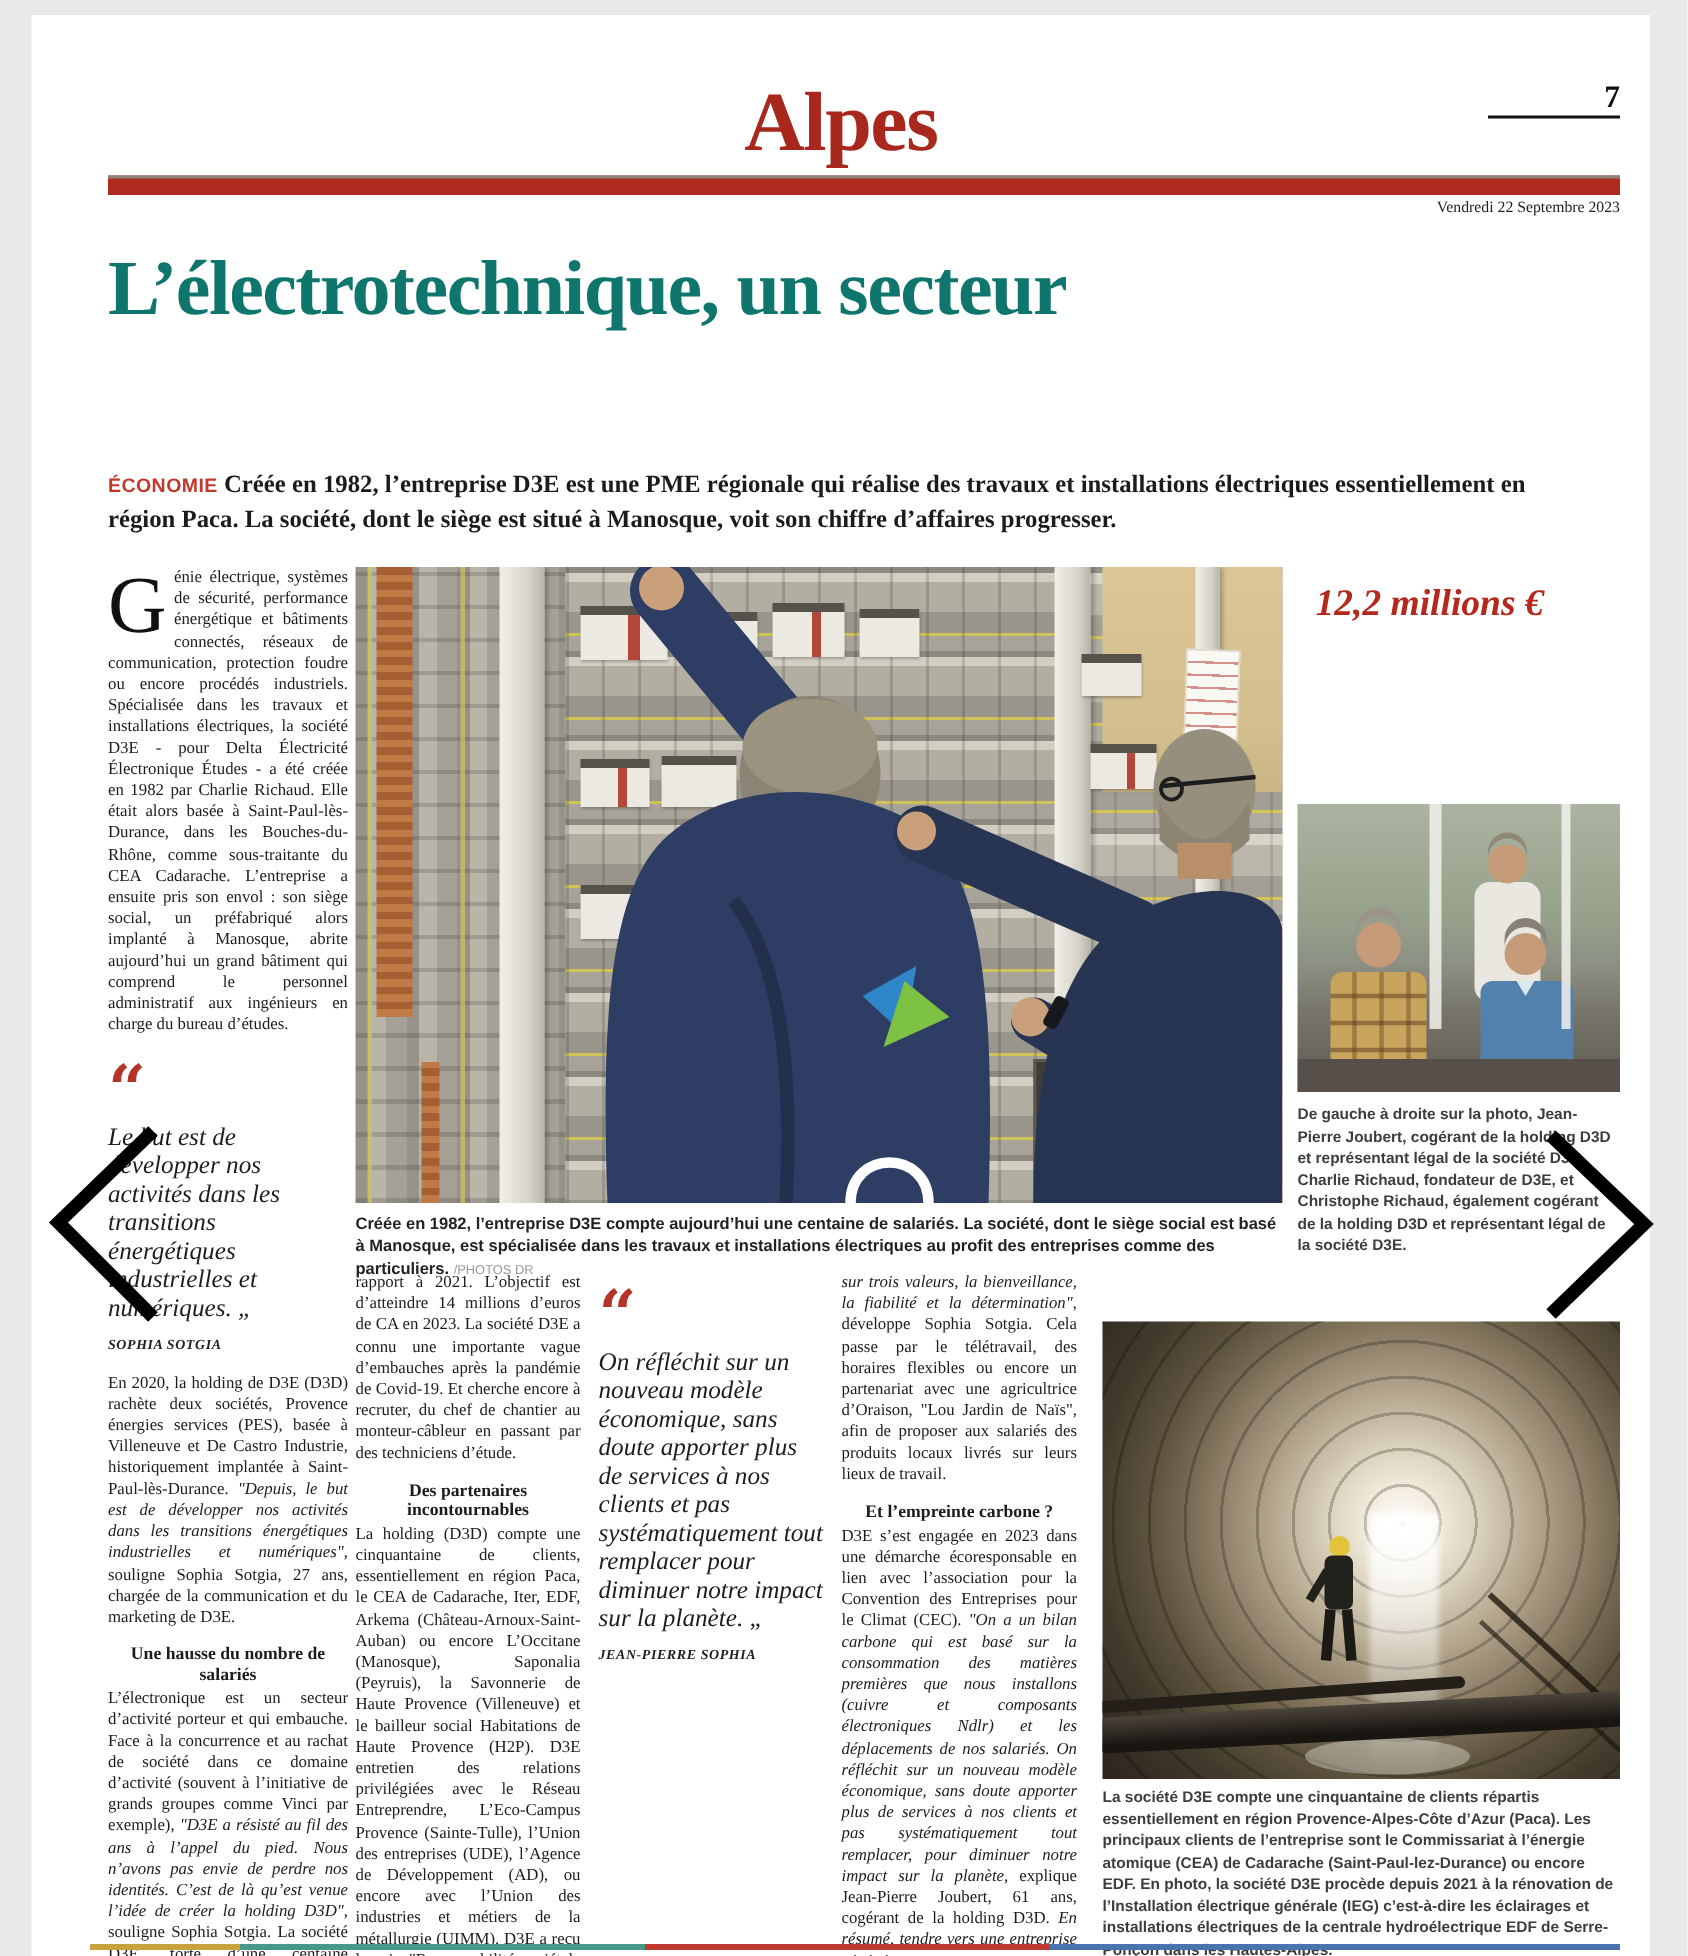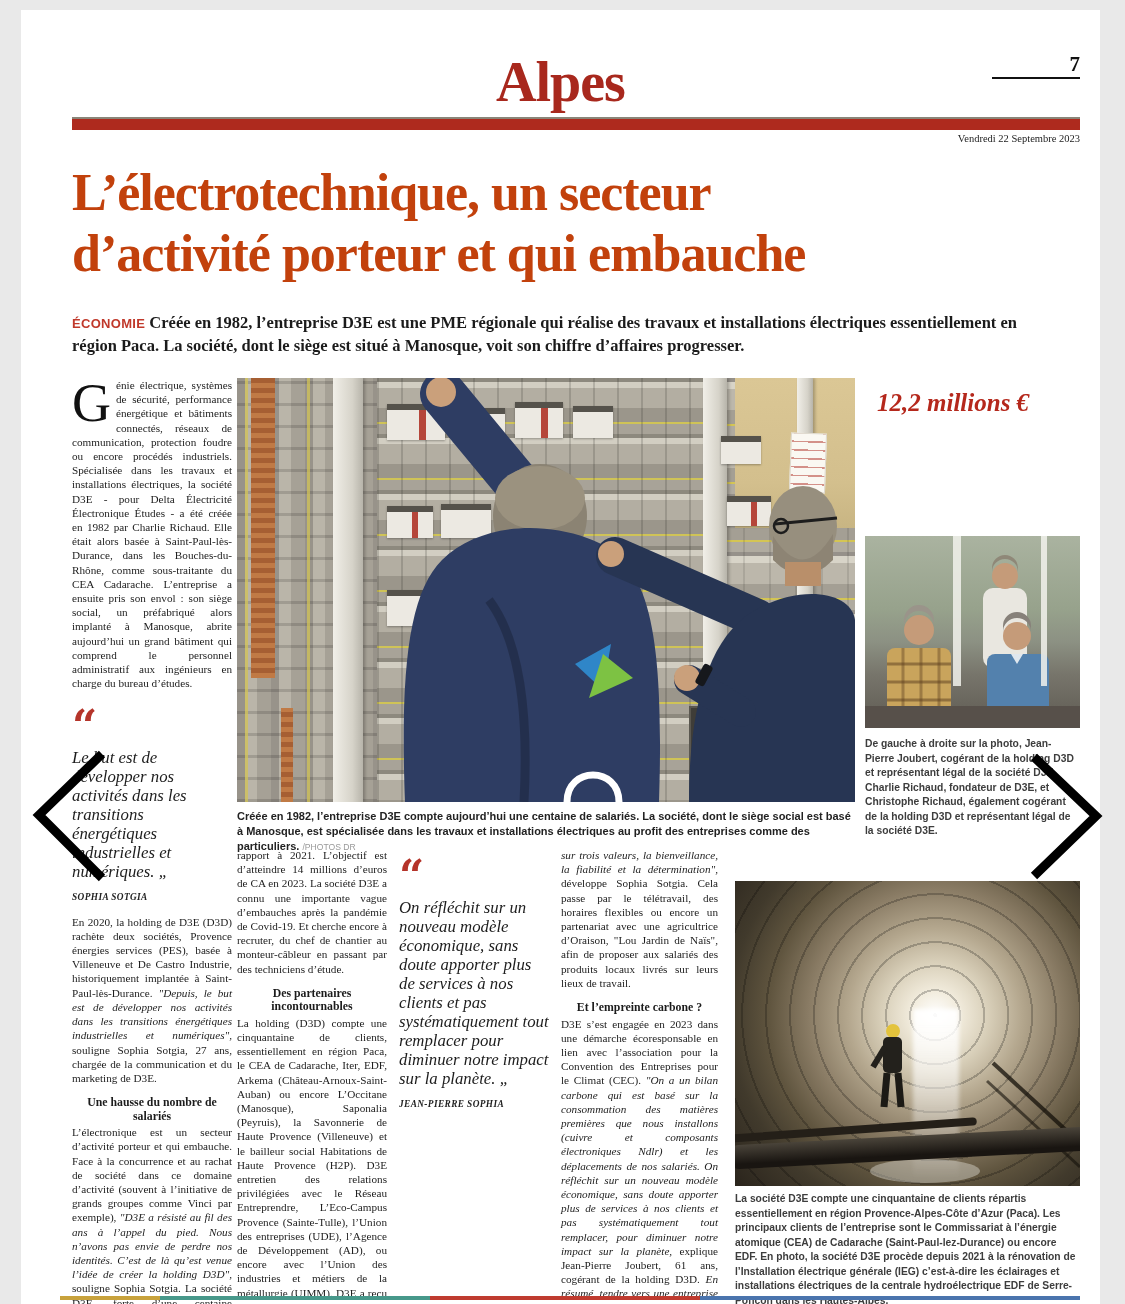--- a/index.html
+++ b/index.html
@@ -13,21 +13,21 @@
             color:#a8281d;letter-spacing:-1px;}
   .pageinfo{position:absolute;right:20px;top:44px;text-align:right;color:#111;}
   .pageinfo .num{font-size:21px;font-weight:bold;line-height:20px;}
   .pageinfo .rule{width:88px;height:2px;background:#111;margin:3px 0 3px auto;}
   .pageinfo .paper{font-size:13px;font-weight:normal;line-height:14px;margin-top:39px;}
   .pageinfo .date{font-size:10.5px;line-height:13px;color:#222;}
   .redbar{position:absolute;left:51px;top:107px;width:1008px;height:11px;background:#ae2a1e;
           border-top:2px solid #8a8578;}
 
   
-  .headline{position:absolute;left:51px;top:152px;width:1008px;color:#c2410c;
+  .headline{position:absolute;left:51px;top:152px;width:1008px;color:#0f766e;
             font-family:"Liberation Serif",serif;font-weight:bold;font-size:52px;line-height:61px;letter-spacing:-1px;}
   .standfirst{position:absolute;left:51px;top:302px;width:992px;font-size:16.5px;line-height:22px;
               font-weight:bold;color:#1b1b1b;}
   .kicker{color:#c0392b;font-family:"Liberation Sans",sans-serif;font-size:13px;letter-spacing:.3px;}
 
   
   .bodycol{position:absolute;font-size:11.2px;line-height:14.2px;text-align:justify;color:#1c1c1c;
            font-family:"Liberation Serif",serif;hyphens:auto;}
   .bodycol p{margin:0 0 11px 0;}
   .subhead{font-weight:bold;font-size:11.8px;line-height:13.5px;margin:2px 0 2px 0;text-align:center;}
@@ -108,21 +108,20 @@
   <div class="pageinfo">
     <div class="num">7</div>
     <div class="rule"></div>
     <div class="paper">La Provence</div>
     <div class="date">Vendredi 22 Septembre 2023</div>
   </div>
   <div class="redbar"></div>
 
   <div class="headline">
     <div>L’électrotechnique, un secteur</div>
-    <div>d’activité porteur et qui embauche</div>
   </div>
   <div class="standfirst"><span class="kicker">ÉCONOMIE</span><span> Créée en 1982, l’entreprise D3E est une PME régionale qui réalise des travaux et installations électriques essentiellement en région Paca. La société, dont le siège est situé à Manosque, voit son chiffre d’affaires progresser.</span></div>
 
   <div class="bodycol" style="left:51px;top:368px;width:160px;">
     <p><span class="dropcap">G</span><span>énie électrique, systèmes de sécurité, performance énergétique et bâtiments connectés, réseaux de communication, protection foudre ou encore procédés industriels. Spécialisée dans les travaux et installations électriques, la société D3E - pour Delta Électricité Électronique Études - a été créée en 1982 par Charlie Richaud. Elle était alors basée à Saint-Paul-lès-Durance, dans les Bouches-du-Rhône, comme sous-traitante du CEA Cadarache. L’entreprise a ensuite pris son envol : son siège social, un préfabriqué alors implanté à Manosque, abrite aujourd’hui un grand bâtiment qui comprend le personnel administratif aux ingénieurs en charge du bureau d’études.</span></p>
     <div class="quote-block">
       <span class="qmark">“</span>
       <div class="qtext">Le but est de développer nos activités dans les transitions énergétiques industrielles et numériques. „</div>
       <div class="qauthor">SOPHIA SOTGIA</div>
     </div>

